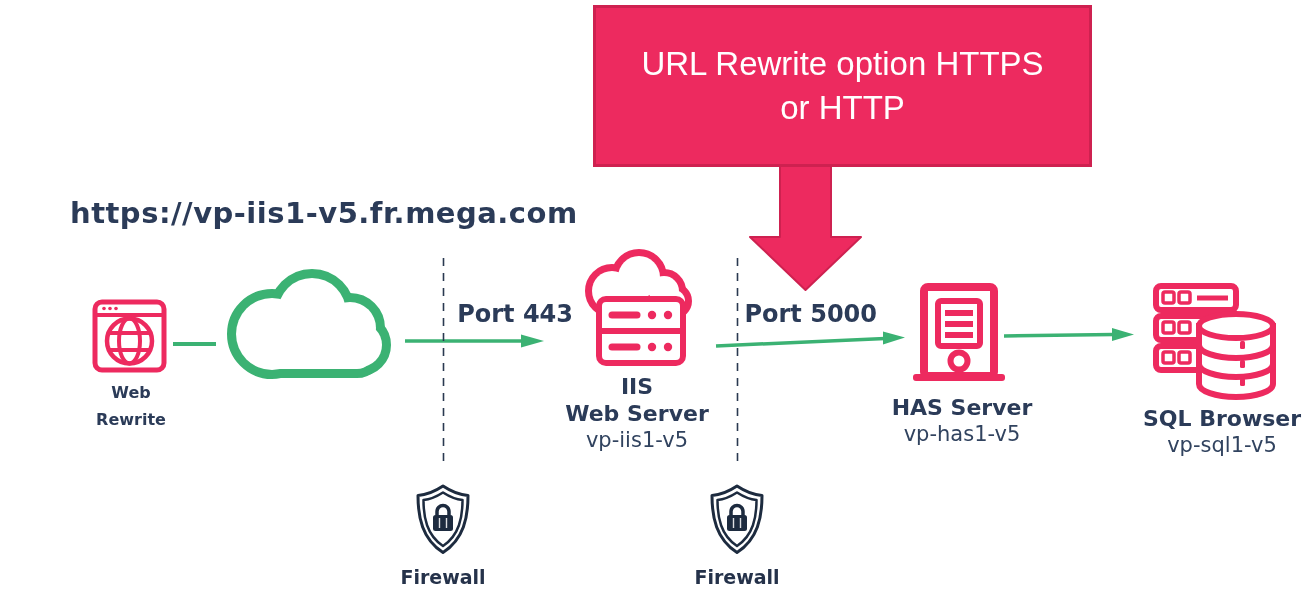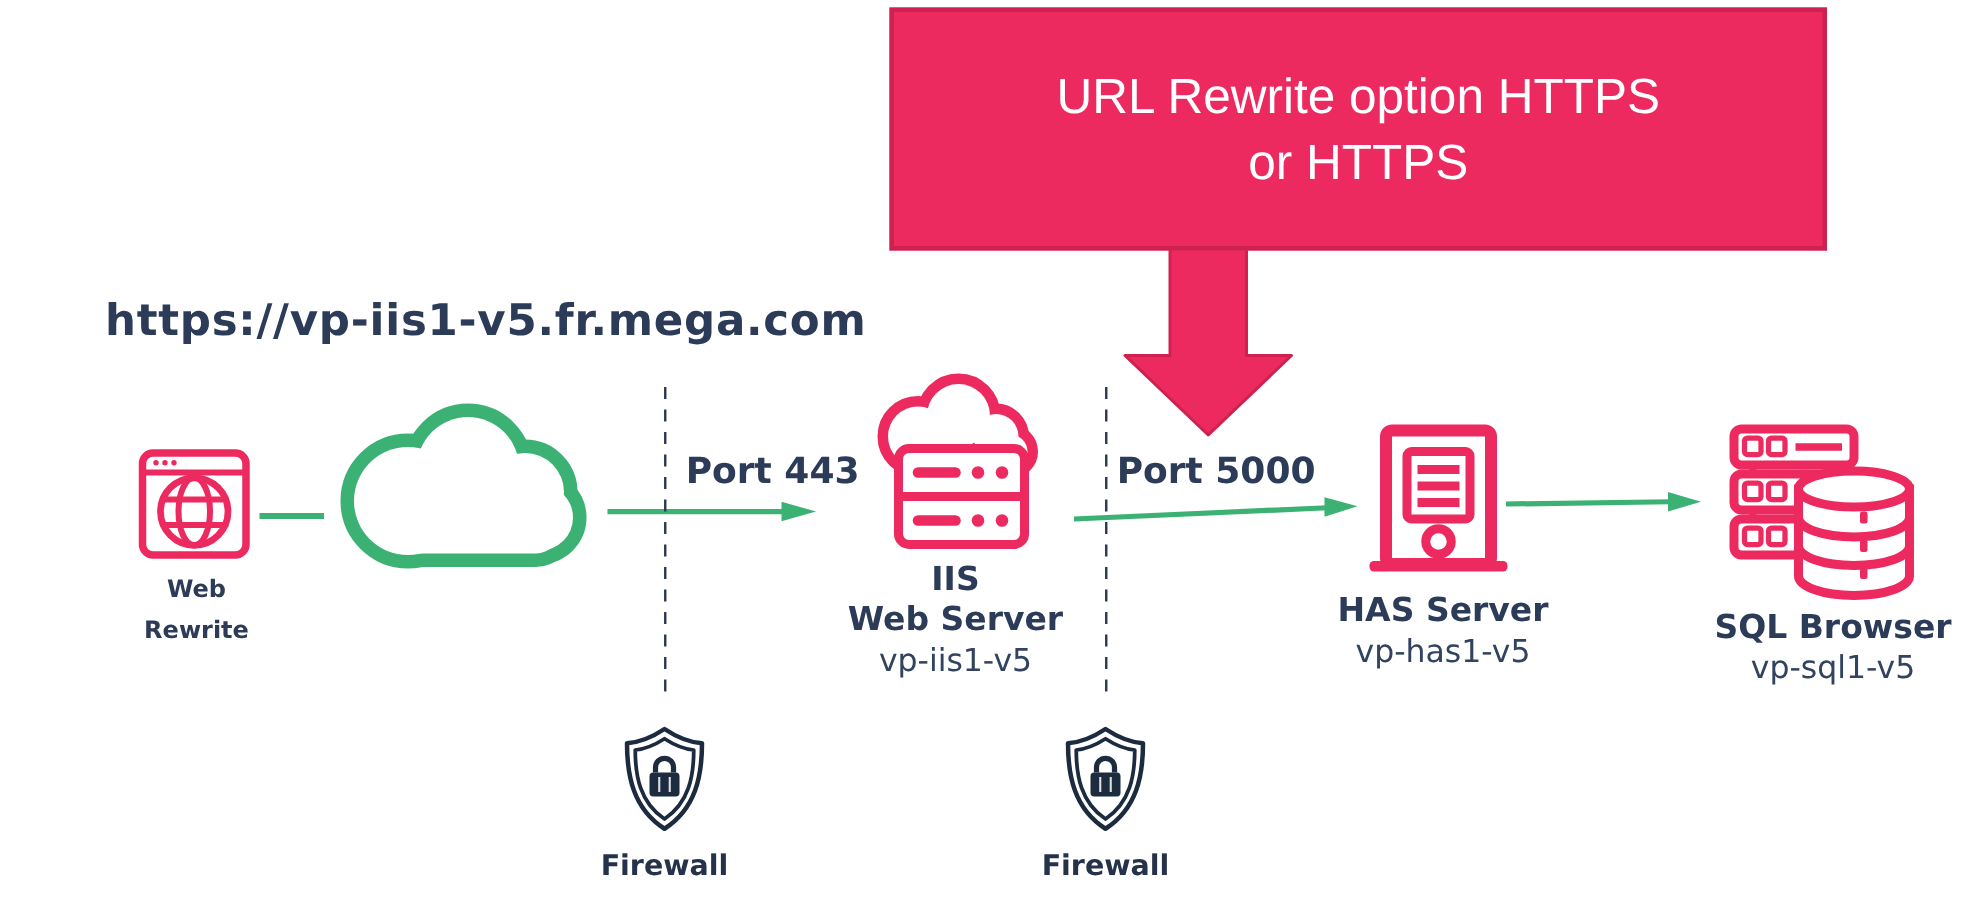--- a/index.html
+++ b/index.html
@@ -3,21 +3,21 @@
 <meta charset="utf-8">
 <style>
   html,body{margin:0;padding:0;background:#fff;}
   #canvas{
     position:relative;width:1315px;height:605px;background:#ffffff;overflow:hidden;
     font-family:"DejaVu Sans","Liberation Sans",sans-serif;
   }
   .abs{position:absolute;}
   #diagram-svg{position:absolute;left:0;top:0;}
   .callout-box{
-    left:593px;top:5px;width:625px;height:162px;box-sizing:border-box;
+    left:593px;top:5px;width:499px;height:162px;box-sizing:border-box;
     background:#ED2A5F;border:3px solid #CE2150;
     display:flex;flex-direction:column;justify-content:center;align-items:center;
     color:#ffffff;font-size:33px;line-height:44px;text-align:center;
     font-family:"Liberation Sans",sans-serif;
   }
   .url-text{
     left:46px;top:196px;font-size:29px;font-weight:bold;color:#2B3B58;
     letter-spacing:0.5px;white-space:nowrap;margin-left:24px;
   }
   .node-label{color:#2B3B58;text-align:center;font-weight:bold;}
@@ -161,21 +161,21 @@
       <path stroke-width="2.5" d="M 737 492.5 C 744 497 751 499.5 756.5 500 C 756.5 517 753.5 535 737 546 C 720.5 535 717.5 517 717.5 500 C 723 499.5 730 497 737 492.5 Z"></path>
       <path stroke-width="3.5" d="M 731 515 v -3.5 a 6 6 0 0 1 12 0 v 3.5"></path>
       <rect x="727" y="515" width="20" height="16" rx="2.5" fill="#1D2B3F" stroke="none"></rect>
       <line x1="733.5" y1="518" x2="733.5" y2="528" stroke="#ffffff" stroke-width="1.4" opacity="0.85"></line>
       <line x1="740.5" y1="518" x2="740.5" y2="528" stroke="#ffffff" stroke-width="1.4" opacity="0.85"></line>
     </g>
   </svg>
 
   <div class="abs callout-box">
     <div>URL Rewrite option HTTPS</div>
-    <div>or HTTPS</div>
+    <div>or HTTP</div>
   </div>
 
   <div class="abs url-text">https://vp-iis1-v5.fr.mega.com</div>
 
   <div class="abs node-label browser-label">
     <div>Web</div>
     <div>Rewrite</div>
   </div>
 
 

